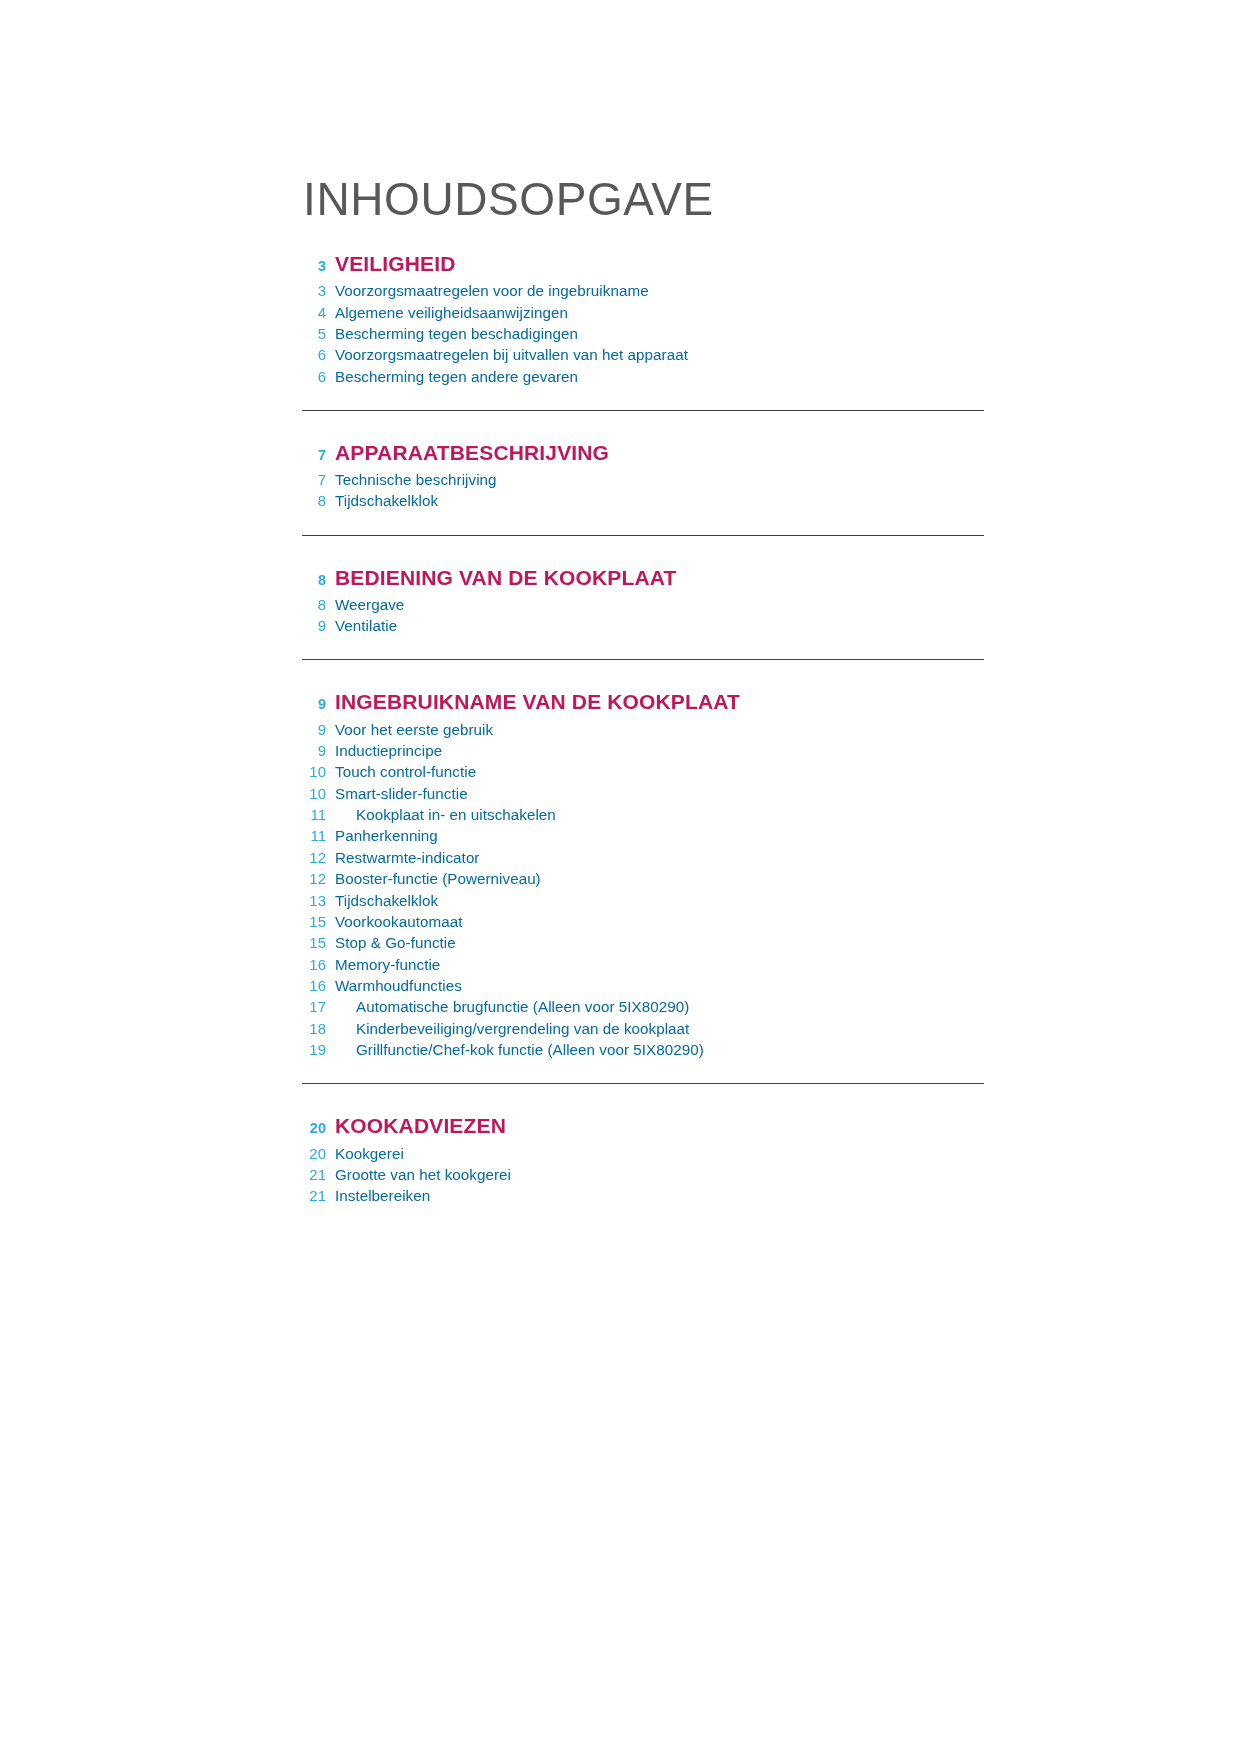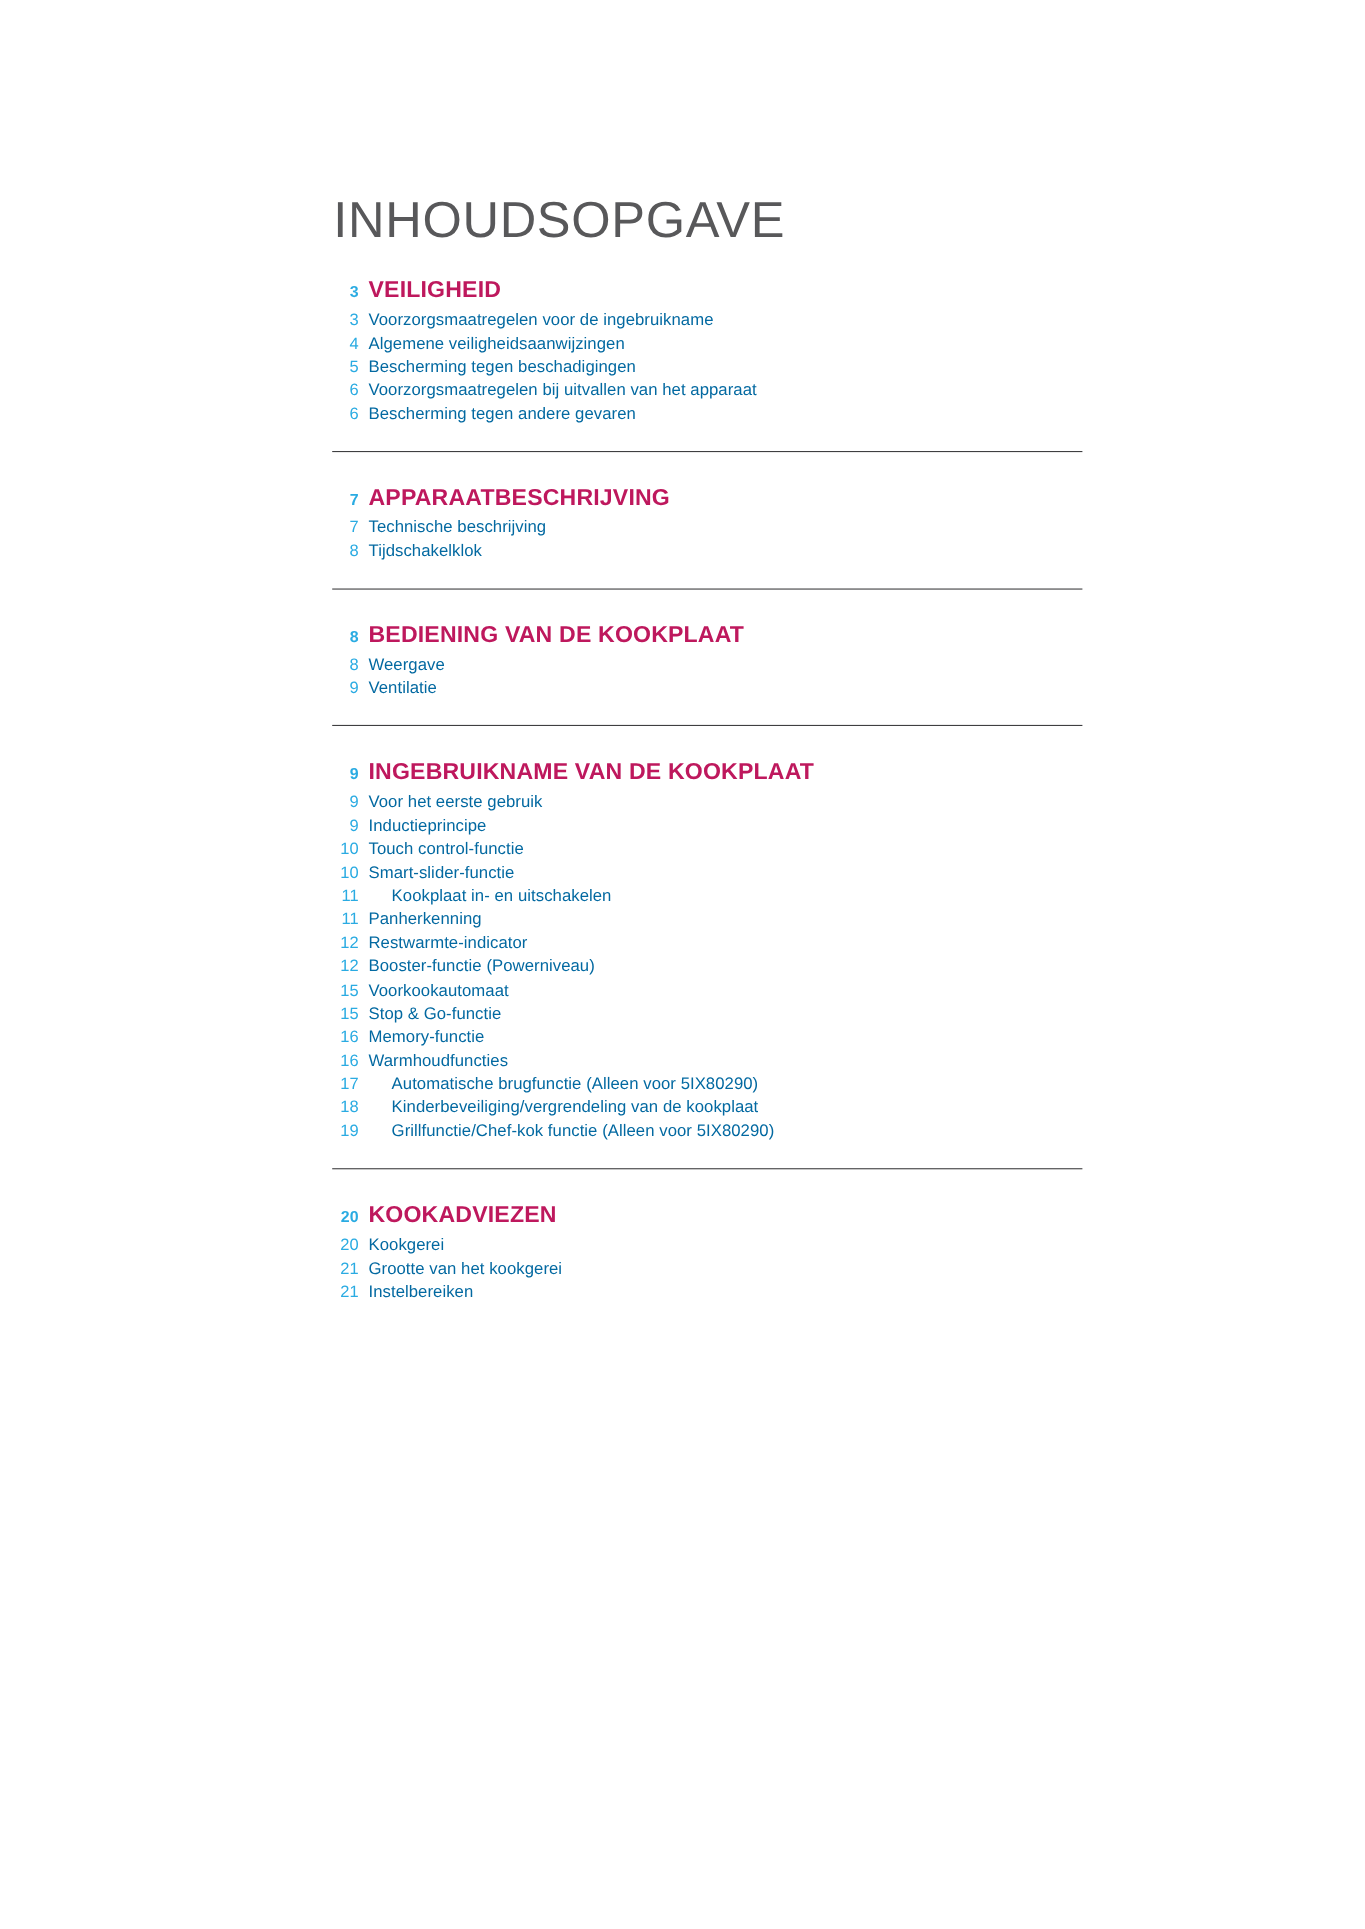--- a/index.html
+++ b/index.html
@@ -211,20 +211,24 @@
           </div>
           <div class="entry">
             <span class="pagenum">12</span>
             <span class="entry-text">Restwarmte-indicator</span>
           </div>
           <div class="entry">
             <span class="pagenum">12</span>
             <span class="entry-text">Booster-functie (Powerniveau)</span>
           </div>
           <div class="entry">
+            <span class="pagenum">13</span>
+            <span class="entry-text">Tijdschakelklok</span>
+          </div>
+          <div class="entry">
             <span class="pagenum">15</span>
             <span class="entry-text">Voorkookautomaat</span>
           </div>
           <div class="entry">
             <span class="pagenum">15</span>
             <span class="entry-text">Stop &amp; Go-functie</span>
           </div>
           <div class="entry">
             <span class="pagenum">16</span>
             <span class="entry-text">Memory-functie</span>

